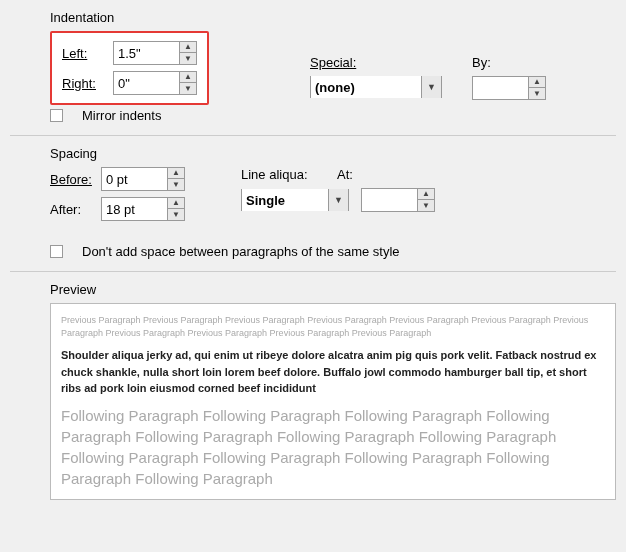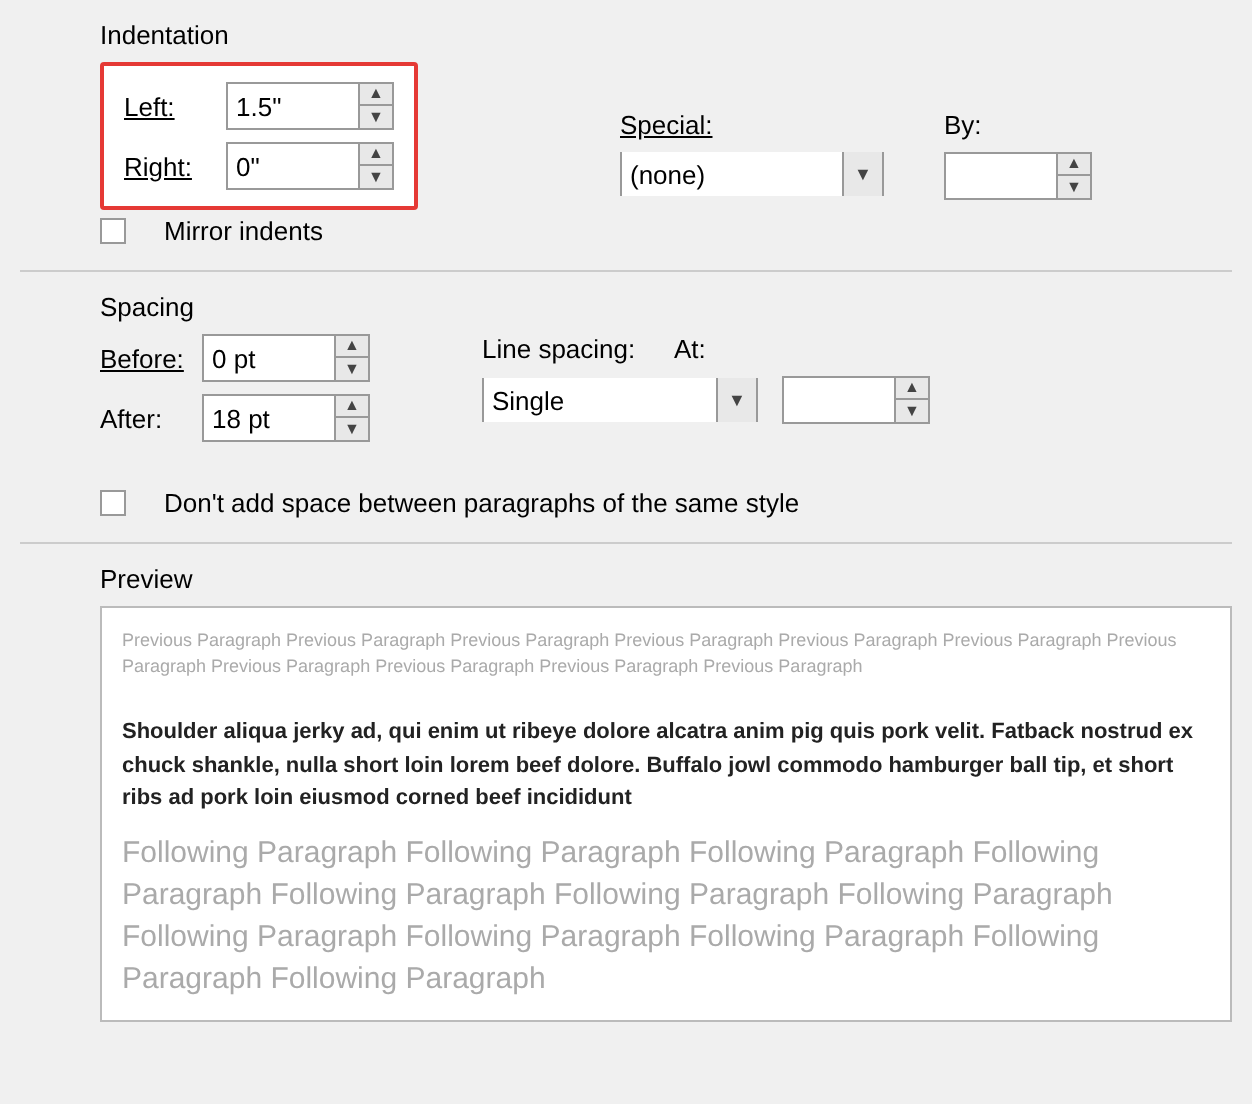--- a/index.html
+++ b/index.html
@@ -93,20 +93,21 @@
     .spin-btn:first-child {
       border-bottom: 1px solid #999;
     }
 
     .select-group {
       display: flex;
       align-items: center;
       border: 1px solid #999;
       background: #fff;
       height: 22px;
+      font-weight: bold;
     }
 
     .select-arrow {
       width: 20px;
       height: 22px;
       background: #e8e8e8;
       border-left: 1px solid #999;
       display: flex;
       align-items: center;
       justify-content: center;
@@ -149,21 +150,21 @@
       border: 1px solid #bbb;
       background: #fff;
       padding: 10px;
       min-height: 130px;
     }
 
     .preview-prev {
       font-size: 9px;
       color: #aaa;
       line-height: 1.4;
-      margin-bottom: 19px;
+      margin-bottom: 8px;
     }
 
     .preview-main {
       font-size: 11px;
       color: #222;
       font-weight: bold;
       line-height: 1.5;
       margin-bottom: 8px;
     }
 
@@ -269,26 +270,26 @@
           <div class="spinner-buttons">
             <button class="spin-btn">▲</button>
             <button class="spin-btn">▼</button>
           </div>
         </div>
       </div>
     </div>
 
     <div>
       <div class="row">
-        <span class="label" style="min-width:90px;">Line spacing:</span>
+        <span class="label" style="min-width:90px;">Line aliqua:</span>
         <span class="label">At:</span>
       </div>
       <div class="row">
         <div class="select-group">
-          <div class="spinner-input" style="width:116px; display:flex; align-items:center;">Single</div>
+          <div class="spinner-input" style="width:86px; display:flex; align-items:center;">Single</div>
           <div class="select-arrow">▼</div>
         </div>
         <div class="spinner-group" style="margin-left:6px;">
           <input class="spinner-input at-spinner" type="text" style="">
           <div class="spinner-buttons">
             <button class="spin-btn">▲</button>
             <button class="spin-btn">▼</button>
           </div>
         </div>
       </div>

